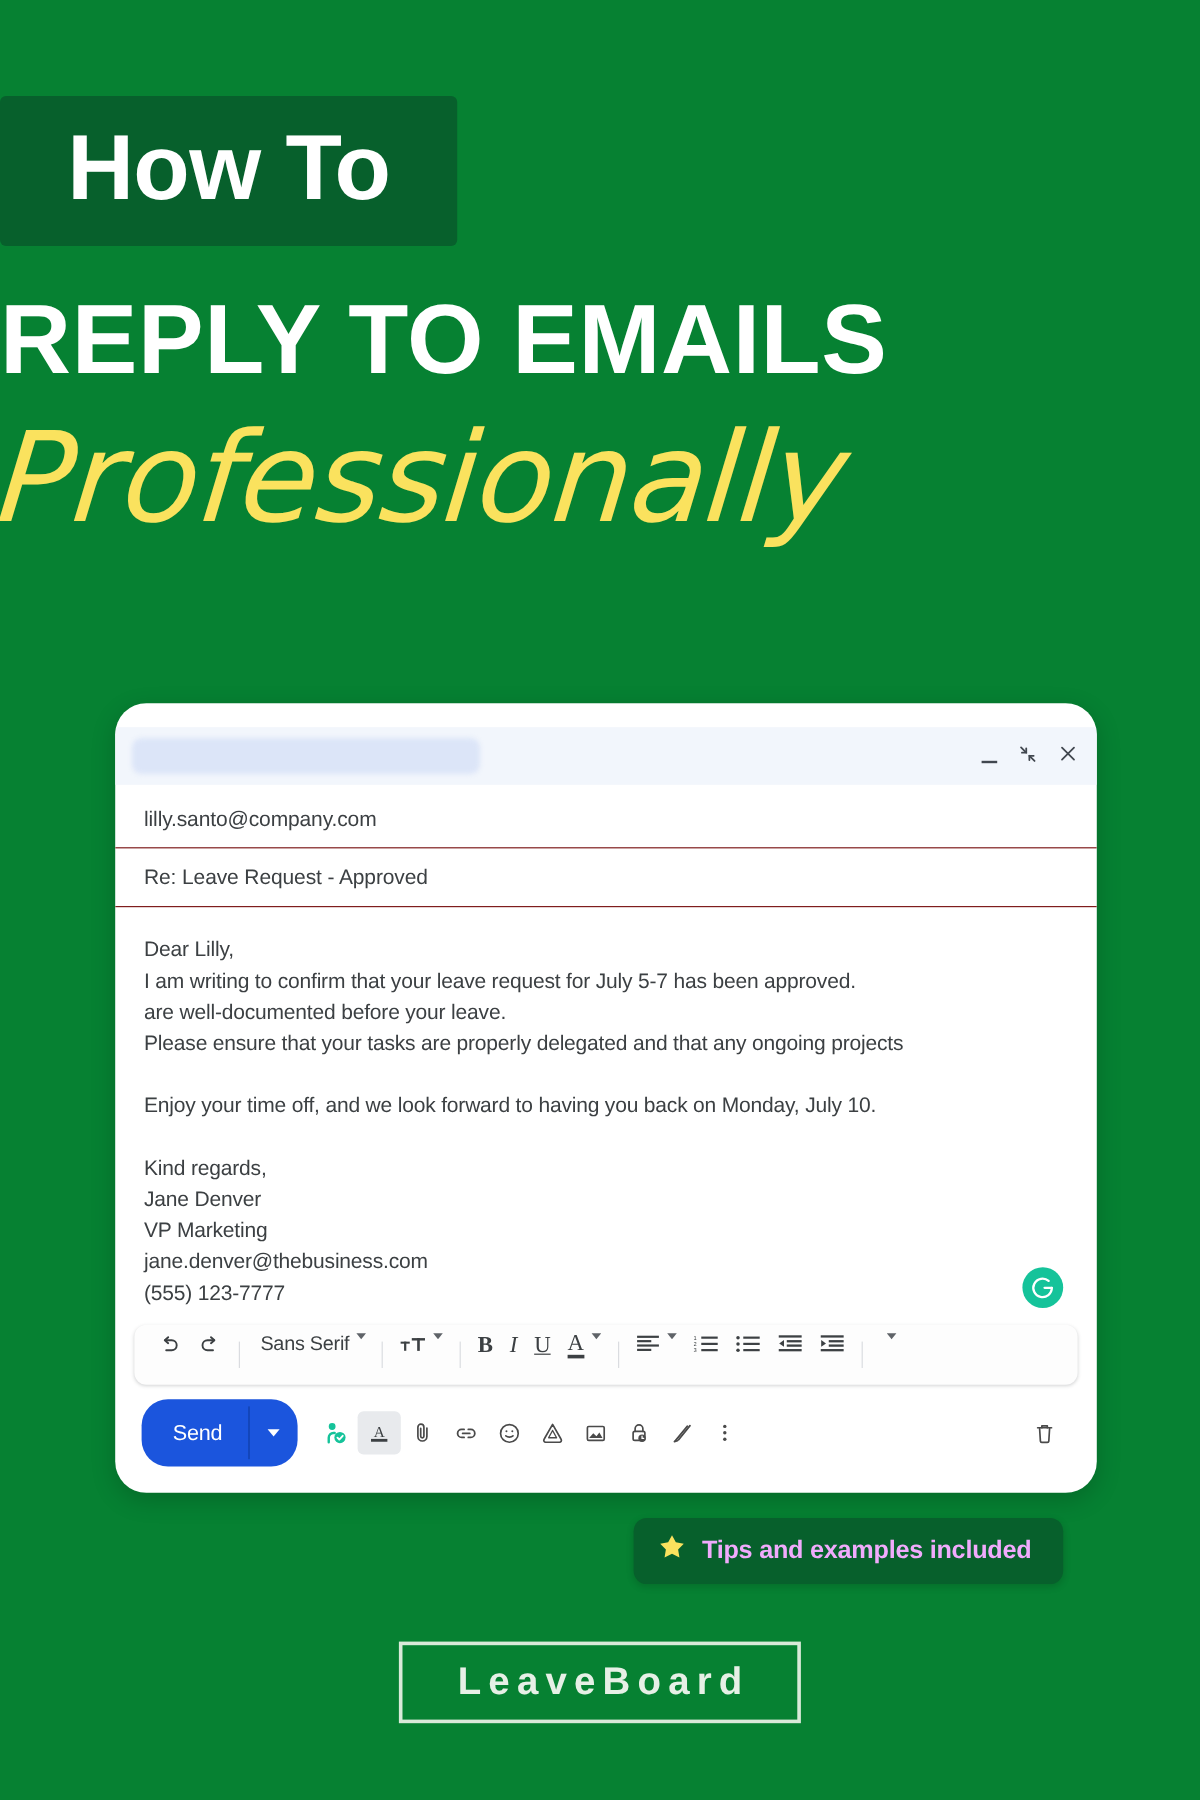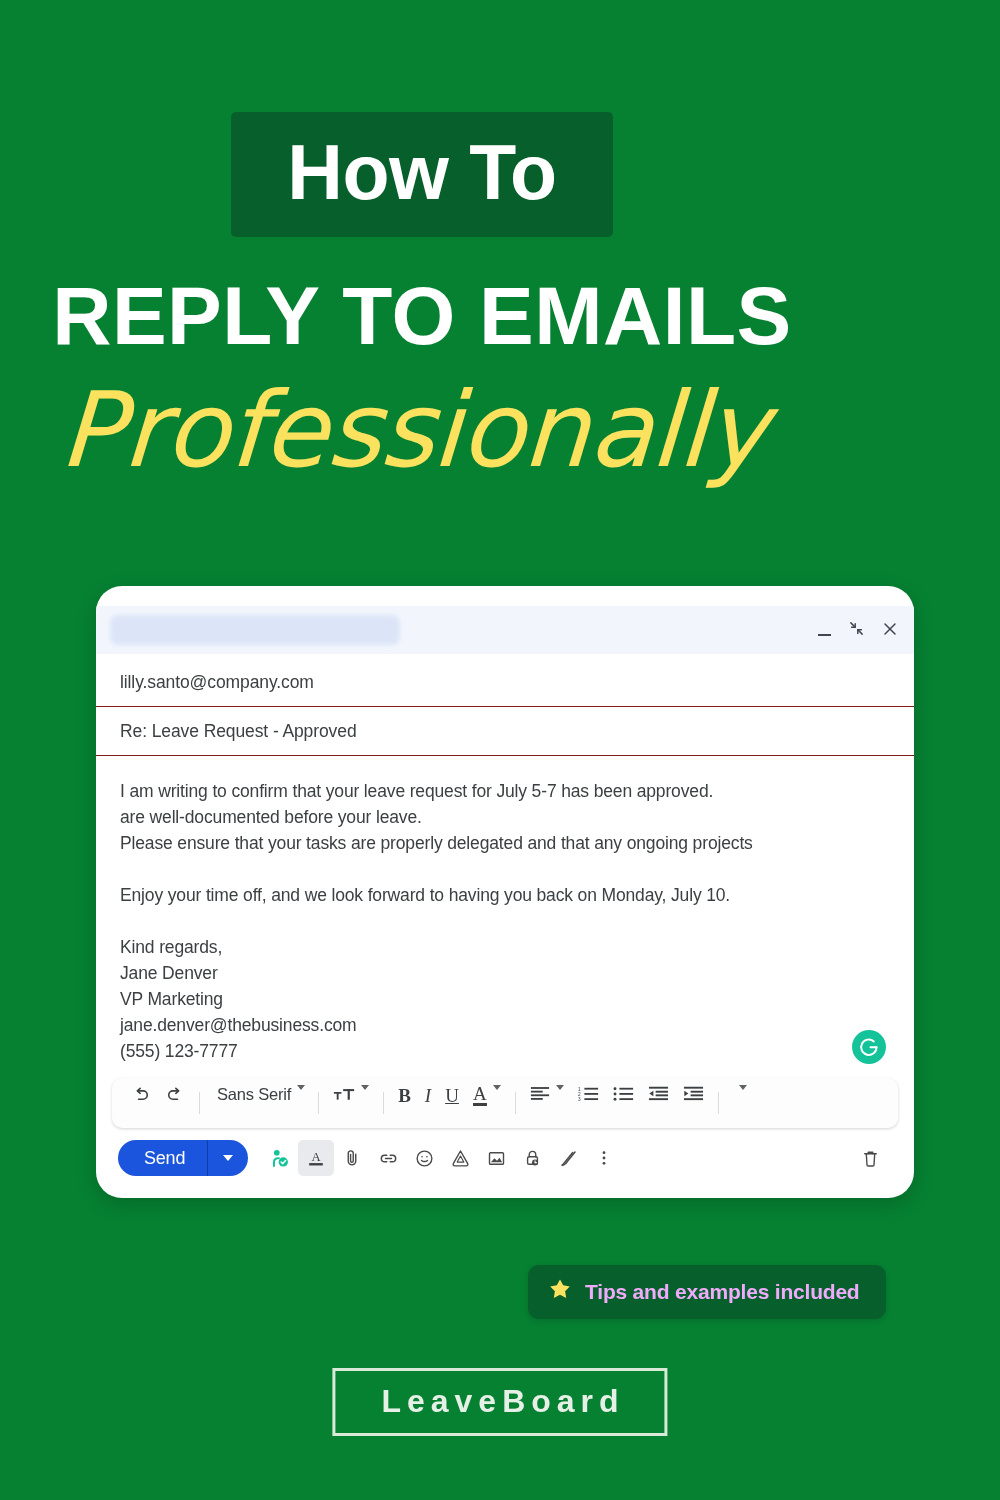--- a/index.html
+++ b/index.html
@@ -13,22 +13,21 @@
   body {
     background: #068132;
     font-family: "Liberation Sans", sans-serif;
     overflow: hidden;
     position: relative;
   }
 
   
   .hero {
     width: 844px;
-    padding-top: 112px;
-    text-align: center;
+    padding-top: 80px;
   }
 
   .howto-badge {
     display: inline-block;
     background: #07602C;
     color: #ffffff;
     font-size: 77px;
     font-weight: 700;
     line-height: 1;
     letter-spacing: -0.5px;
@@ -189,21 +188,21 @@
     display: flex;
     align-items: center;
     padding: 12px 26px 22px 22px;
     gap: 0;
   }
   .send-btn {
     display: flex;
     align-items: center;
     background: #1B55DD;
     border-radius: 22px;
-    height: 36px;
+    height: 56px;
     color: #ffffff;
     overflow: hidden;
   }
   .send-label {
     font-size: 18px;
     font-weight: 500;
     padding: 0 22px 0 26px;
     letter-spacing: -0.2px;
   }
   .send-split {
@@ -308,20 +307,21 @@
           </svg>
         </span>
       </div>
     </div>
 
     <div class="field-row first">lilly.santo@company.com</div>
 
     <div class="field-row">Re: Leave Request - Approved</div>
 
     <div class="email-body">
+      <p>Dear Lilly,</p>
       <p>I am writing to confirm that your leave request for July 5-7 has been approved.</p>
       <p>are well-documented before your leave.</p>
       <p>Please ensure that your tasks are properly delegated and that any ongoing projects</p>
       <div class="para-gap"></div>
       <p>Enjoy your time off, and we look forward to having you back on Monday, July 10.</p>
       <div class="para-gap"></div>
       <p>Kind regards,</p>
       <p>Jane Denver</p>
       <p>VP Marketing</p>
       <p>jane.denver@thebusiness.com</p>

